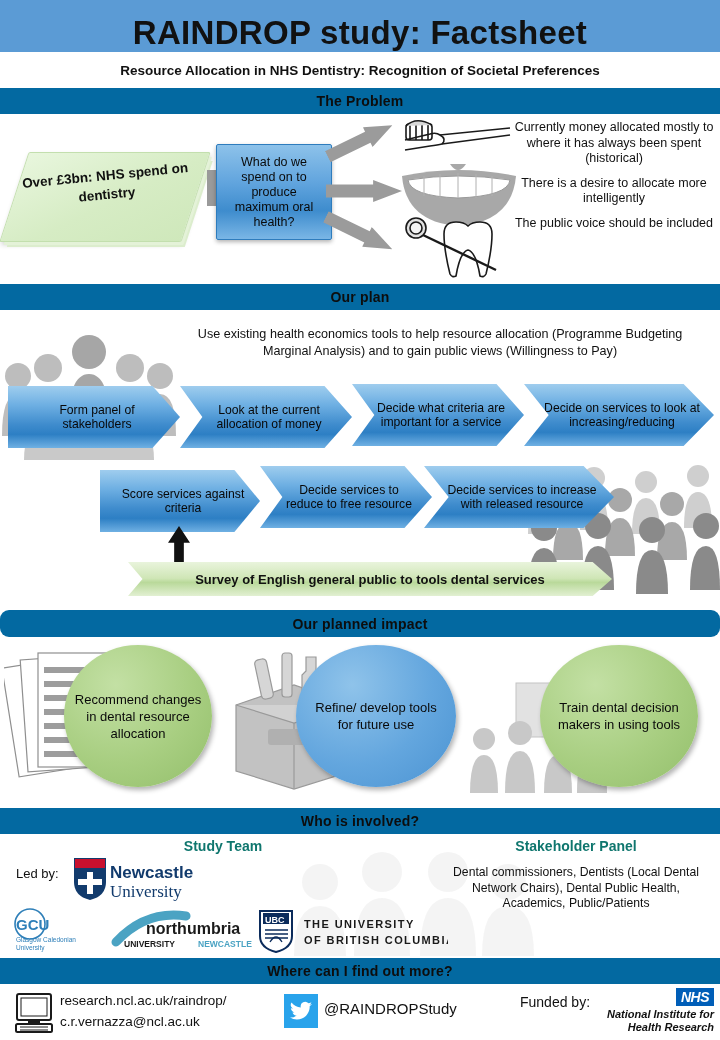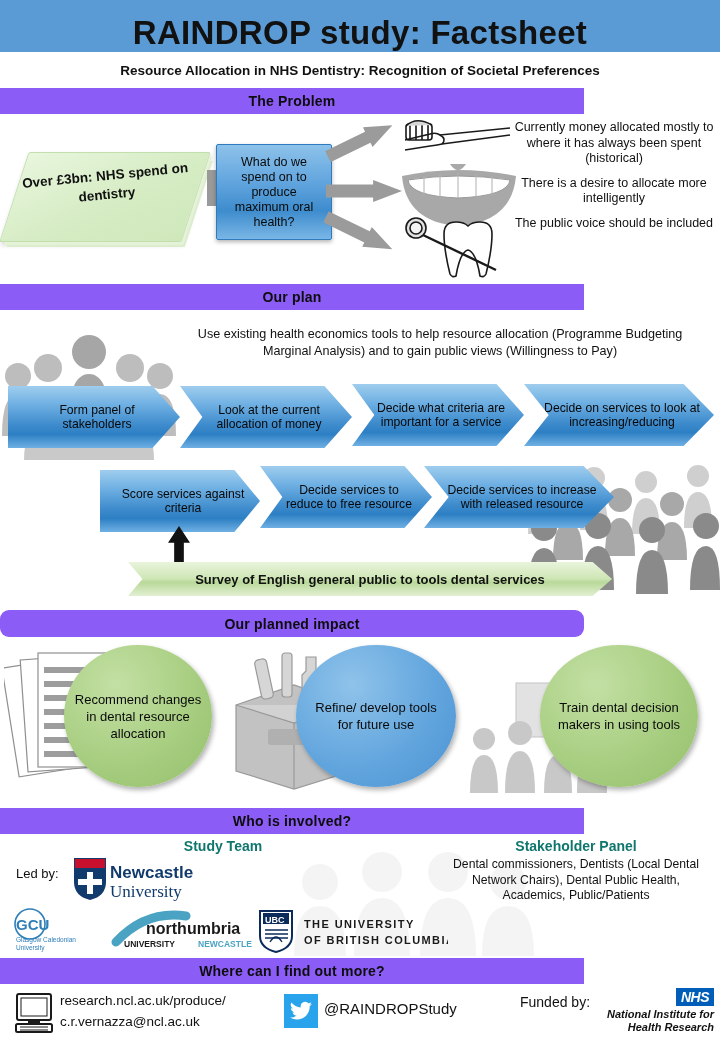--- a/index.html
+++ b/index.html
@@ -1,20 +1,20 @@
 <!DOCTYPE html>
 <html><head>
 <meta charset="utf-8">
 <style>
   html,body{margin:0;padding:0;background:#fff;}
   body{width:720px;height:1040px;position:relative;overflow:hidden;
        font-family:"Liberation Sans","DejaVu Sans",sans-serif;color:#111;}
 
   
-  .band{position:absolute;left:0;width:584px;background:#8b5cf6;
+  .band{position:absolute;left:0;width:720px;background:#0369a1;
         display:flex;align-items:center;justify-content:center;
         font-size:14px;font-weight:600;color:#0d0d0d;letter-spacing:.2px;}
 
   .title-band{position:absolute;left:0;top:0;width:720px;height:52px;background:#5B9BD5;
         display:flex;align-items:flex-end;justify-content:center;}
   .title-band .t{font-size:33px;font-weight:700;color:#111;letter-spacing:.3px;}
 
   .subtitle{position:absolute;left:0;top:52px;width:720px;height:36px;background:#fff;
         display:flex;align-items:center;justify-content:center;
         font-size:13.5px;font-weight:600;color:#111;}
@@ -100,21 +100,21 @@
   .toolbox{position:absolute;left:228px;top:14px;width:130px;height:140px;}
   .audience{position:absolute;left:468px;top:44px;width:140px;height:112px;}
 
   
   #who-bar{top:808px;height:26px;}
   #who{top:834px;height:124px;}
   .who-ghost{position:absolute;left:290px;top:4px;width:250px;height:118px;opacity:.55;}
   .col-head{font-size:14px;font-weight:700;color:#0f766e;text-align:center;}
   .study-team{position:absolute;left:8px;top:4px;width:430px;}
   .stake{position:absolute;left:440px;top:4px;width:272px;text-align:center;}
-  .stake .body{font-size:12.2px;line-height:15.5px;margin-top:3px;}
+  .stake .body{font-size:12.2px;line-height:15.5px;margin-top:11px;}
   .led{position:absolute;left:16px;top:32px;font-size:13px;}
   .ncl-logo{position:absolute;left:72px;top:22px;width:132px;height:46px;}
   .team-desc{position:absolute;left:216px;top:26px;width:222px;text-align:center;
       font-size:12.4px;line-height:17px;}
   .logos-row{position:absolute;left:8px;top:74px;width:440px;height:46px;}
 
   
   #find-bar{top:958px;height:26px;}
   #footer{top:984px;height:56px;}
   .pc-icon{position:absolute;left:14px;top:8px;width:40px;height:42px;}
@@ -422,21 +422,21 @@
     <rect x="3" y="2" width="34" height="26" rx="2" fill="none" stroke="#1a1a1a" stroke-width="2"></rect>
     <rect x="7" y="6" width="26" height="18" fill="#fff" stroke="#1a1a1a" stroke-width="1"></rect>
     <rect x="14" y="28" width="12" height="4" fill="#1a1a1a"></rect>
     <rect x="2" y="32" width="36" height="8" rx="1.5" fill="none" stroke="#1a1a1a" stroke-width="2"></rect>
     <g stroke="#1a1a1a" stroke-width="1">
         <path d="M6 35 H34 M6 38 H34"></path>
       </g>
   </svg>
 
   <div class="links">
-    <div>research.ncl.ac.uk/produce/</div>
+    <div>research.ncl.ac.uk/raindrop/</div>
     <div>c.r.vernazza@ncl.ac.uk</div>
   </div>
 
   <div class="tw">
     <svg viewBox="0 0 24 24" width="24" height="24">
       <path fill="#fff" d="M23 4.9c-.8.4-1.7.6-2.6.8a4.5 4.5 0 0 0 2-2.5c-.9.5-1.9.9-2.9 1.1a4.5 4.5 0 0 0-7.7 4.1A12.8 12.8 0 0 1 2.5 3.6a4.5 4.5 0 0 0 1.4 6 4.4 4.4 0 0 1-2-.6c0 2.2 1.5 4 3.6 4.4a4.5 4.5 0 0 1-2 .1 4.5 4.5 0 0 0 4.2 3.1A9 9 0 0 1 1 18.5a12.7 12.7 0 0 0 6.9 2c8.3 0 12.8-6.9 12.8-12.8V7A9 9 0 0 0 23 4.9z"></path>
     </svg>
   </div>
   <div class="twh">@RAINDROPStudy</div>
 

